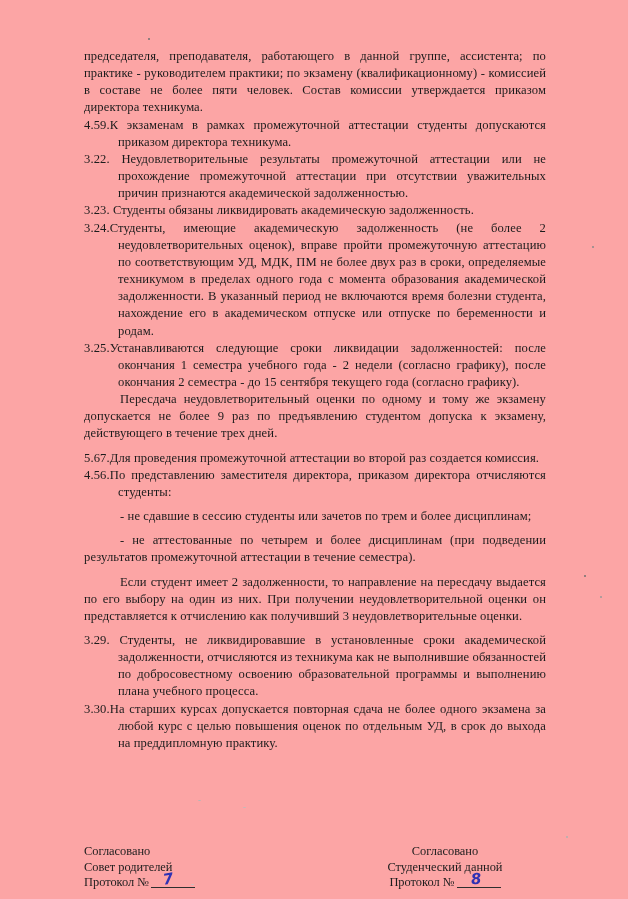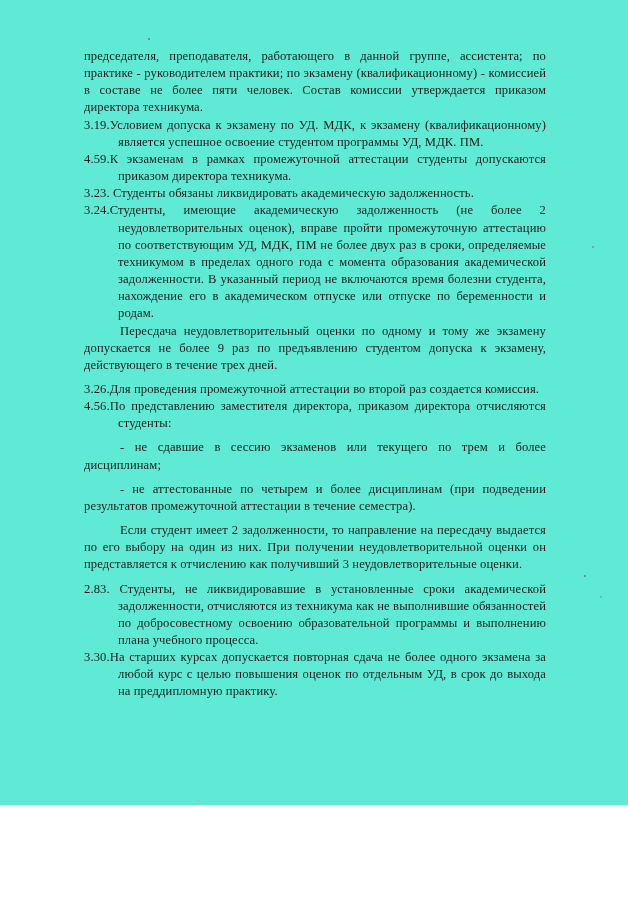--- a/index.html
+++ b/index.html
@@ -3,22 +3,22 @@
 <meta charset="utf-8">
 <style>
   html, body {
     margin: 0;
     padding: 0;
     background: #ffffff;
   }
   .page {
     position: relative;
     width: 628px;
-    height: 805px;
-    background: #5eead4;
+    height: 899px;
+    background: #fca5a5;
     overflow: hidden;
     font-family: "Liberation Serif", "DejaVu Serif", serif;
     color: #1c1c1c;
     box-sizing: border-box;
   }
   .content {
     position: absolute;
     left: 84px;
     top: 48px;
     width: 462px;
@@ -138,56 +138,57 @@
   <span class="speck speck-d"></span>
   <span class="speck speck-e"></span>
   <span class="speck speck-f"></span>
   <span class="speck speck-g"></span>
   <span class="speck speck-h"></span>
 
   <div class="content">
 
     <p class="para flow last-line-left">председателя, преподавателя, работающего в данной группе, ассистента; по практике - руководителем практики; по экзамену (квалификационному) - комиссией в составе не более пяти человек. Состав комиссии утверждается приказом директора техникума.</p>
 
-    <p class="para clause last-line-left">3.19.Условием допуска к экзамену по УД. МДК, к экзамену (квалификационному) является успешное освоение студентом программы УД, МДК. ПМ.</p>
 
     <p class="para clause last-line-left">4.59.К экзаменам в рамках промежуточной аттестации студенты допускаются приказом директора техникума.</p>
 
 
+    <p class="para clause last-line-left">3.22. Неудовлетворительные результаты промежуточной аттестации или не прохождение промежуточной аттестации при отсутствии уважительных причин признаются академической задолженностью.</p>
 
     <p class="para clause last-line-left">3.23. Студенты обязаны ликвидировать академическую задолженность.</p>
 
     <p class="para clause last-line-left">3.24.Студенты, имеющие академическую задолженность (не более 2 неудовлетворительных оценок), вправе пройти промежуточную аттестацию по соответствующим УД, МДК, ПМ не более двух раз в сроки, определяемые техникумом в пределах одного года с момента образования академической задолженности. В указанный период не включаются время болезни студента, нахождение его в академическом отпуске или отпуске по беременности и родам.</p>
 
+    <p class="para clause last-line-left">3.25.Устанавливаются следующие сроки ликвидации задолженностей: после окончания 1 семестра учебного года - 2 недели (согласно графику), после окончания 2 семестра - до 15 сентября текущего года (согласно графику).</p>
 
     <p class="para indent last-line-left">Пересдача неудовлетворительный оценки по одному и тому же экзамену допускается не более 9 раз по предъявлению студентом допуска к экзамену, действующего в течение трех дней.</p>
 
     <div class="spacer-sm"></div>
 
-    <p class="para clause last-line-left">3.26.Для проведения промежуточной аттестации во второй раз создается комиссия.</p>
+    <p class="para clause last-line-left">5.67.Для проведения промежуточной аттестации во второй раз создается комиссия.</p>
 
     <p class="para clause last-line-left">4.56.По представлению заместителя директора, приказом директора отчисляются студенты:</p>
 
     <div class="spacer-sm"></div>
 
-    <p class="para dash last-line-left">- не сдавшие в сессию экзаменов или текущего по трем и более дисциплинам;</p>
+    <p class="para dash last-line-left">- не сдавшие в сессию студенты или зачетов по трем и более дисциплинам;</p>
 
     <div class="spacer-sm"></div>
 
     <p class="para dash last-line-left">- не аттестованные по четырем и более дисциплинам (при подведении результатов промежуточной аттестации в течение семестра).</p>
 
     <div class="spacer-sm"></div>
 
     <p class="para indent last-line-left">Если студент имеет 2 задолженности, то направление на пересдачу выдается по его выбору на один из них. При получении неудовлетворительной оценки он представляется к отчислению как получивший 3 неудовлетворительные оценки.</p>
 
 
     <div class="spacer-sm"></div>
 
 
-    <p class="para clause last-line-left">2.83. Студенты, не ликвидировавшие в установленные сроки академической задолженности, отчисляются из техникума как не выполнившие обязанностей по добросовестному освоению образовательной программы и выполнению плана учебного процесса.</p>
+    <p class="para clause last-line-left">3.29. Студенты, не ликвидировавшие в установленные сроки академической задолженности, отчисляются из техникума как не выполнившие обязанностей по добросовестному освоению образовательной программы и выполнению плана учебного процесса.</p>
 
     <p class="para clause last-line-left">3.30.На старших курсах допускается повторная сдача не более одного экзамена за любой курс с целью повышения оценок по отдельным УД, в срок до выхода на преддипломную практику.</p>
 
   </div>
 
   <div class="sign-block">
 
     <div class="sign-col sign-left">
       <div>Согласовано</div>
       <div>Совет родителей</div>

